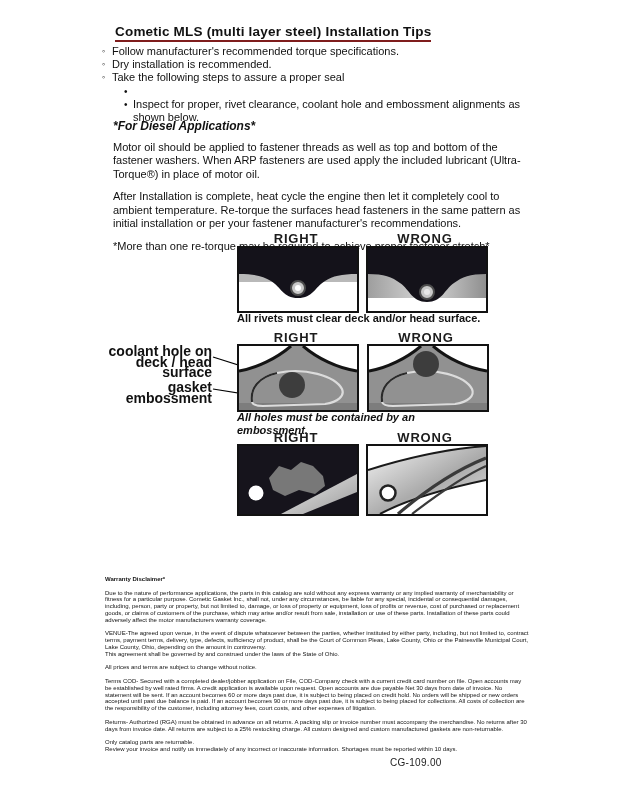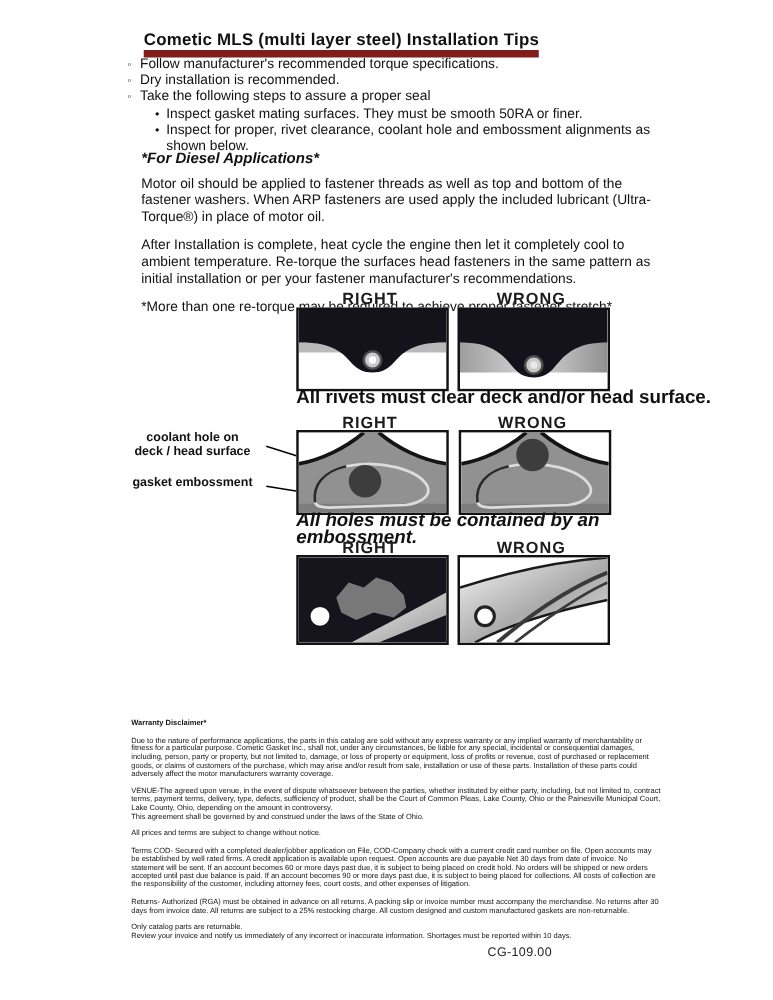--- a/index.html
+++ b/index.html
@@ -7,21 +7,21 @@
     width:618px;height:800px;background:#f6f6f4;
     font-family:"Liberation Sans","DejaVu Sans",sans-serif;color:#111;
     position:relative;overflow:hidden;
   }
   .page{position:absolute;inset:0;background:#ffffff;}
 
   
   .doc-title{
     position:absolute;left:115px;top:24px;
     font-size:13.5px;font-weight:bold;letter-spacing:.2px;
-    border-bottom:6px solid #7f1d1d;padding-bottom:1px;white-space:nowrap;
+    border-bottom:2px solid #7f1d1d;padding-bottom:1px;white-space:nowrap;
   }
   .bullets{position:absolute;left:102px;top:45px;font-size:11px;width:430px;}
   .b-row{display:flex;line-height:13.2px;}
   .b-marker{width:10px;flex:none;font-size:9px;line-height:13.2px;text-align:left;}
   .sub{margin-left:22px;}
   .sub .b-marker{font-size:10px;width:9px;}
 
   .diesel{position:absolute;left:113px;top:120px;width:416px;font-size:11px;line-height:13.5px;}
   .diesel h2{font-size:12px;font-weight:bold;margin:0 0 7px 0;font-style:italic;}
   .diesel p{margin:0 0 9px 0;}
@@ -29,25 +29,25 @@
   
   .fig-label{
     position:absolute;width:118px;text-align:center;
     font-size:13px;font-weight:bold;letter-spacing:.8px;color:#1c1c1c;
   }
   .fig-box{
     position:absolute;width:118px;border:2px solid #121212;background:#fff;line-height:0;
   }
   .fig-box svg{display:block;}
   .fig-caption{
-    position:absolute;font-size:15px;font-weight:bold;line-height:12.5px;color:#111;
+    position:absolute;font-size:11px;font-weight:bold;line-height:12.5px;color:#111;
   }
   .callout{
-    position:absolute;width:116px;text-align:center;
-    font-size:10px;font-weight:bold;line-height:10.5px;color:#111;
+    position:absolute;width:116px;text-align:right;
+    font-size:14px;font-weight:bold;line-height:10.5px;color:#111;
   }
   .leader-svg{position:absolute;left:205px;top:345px;}
 
   
   .warranty{
     position:absolute;left:105px;top:576px;width:424px;
     font-size:6px;line-height:6.8px;color:#141414;letter-spacing:0;
   }
   .warranty .w-head{font-weight:bold;margin:0 0 6.8px 0;}
   .warranty p{margin:0 0 6.8px 0;}
@@ -73,21 +73,20 @@
     <div class="b-row">
       <span class="b-marker">◦</span>
       <span>Dry installation is recommended.</span>
     </div>
     <div class="b-row">
       <span class="b-marker">◦</span>
       <span>Take the following steps to assure a proper seal</span>
     </div>
     <div class="b-row sub">
       <span class="b-marker">•</span>
-      <span>Inspect gasket mating surfaces.  They must be smooth 50RA or finer.</span>
     </div>
     <div class="b-row sub">
       <span class="b-marker">•</span>
       <span>Inspect for proper, rivet clearance, coolant hole and embossment alignments as shown below.</span>
     </div>
   </div>
 
   <div class="diesel">
     <h2>*For Diesel Applications*</h2>
     <p>Motor oil should be applied to fastener threads as well as top and bottom of the fastener washers. When ARP fasteners are used apply the included lubricant (Ultra-Torque®) in place of motor oil.</p>

